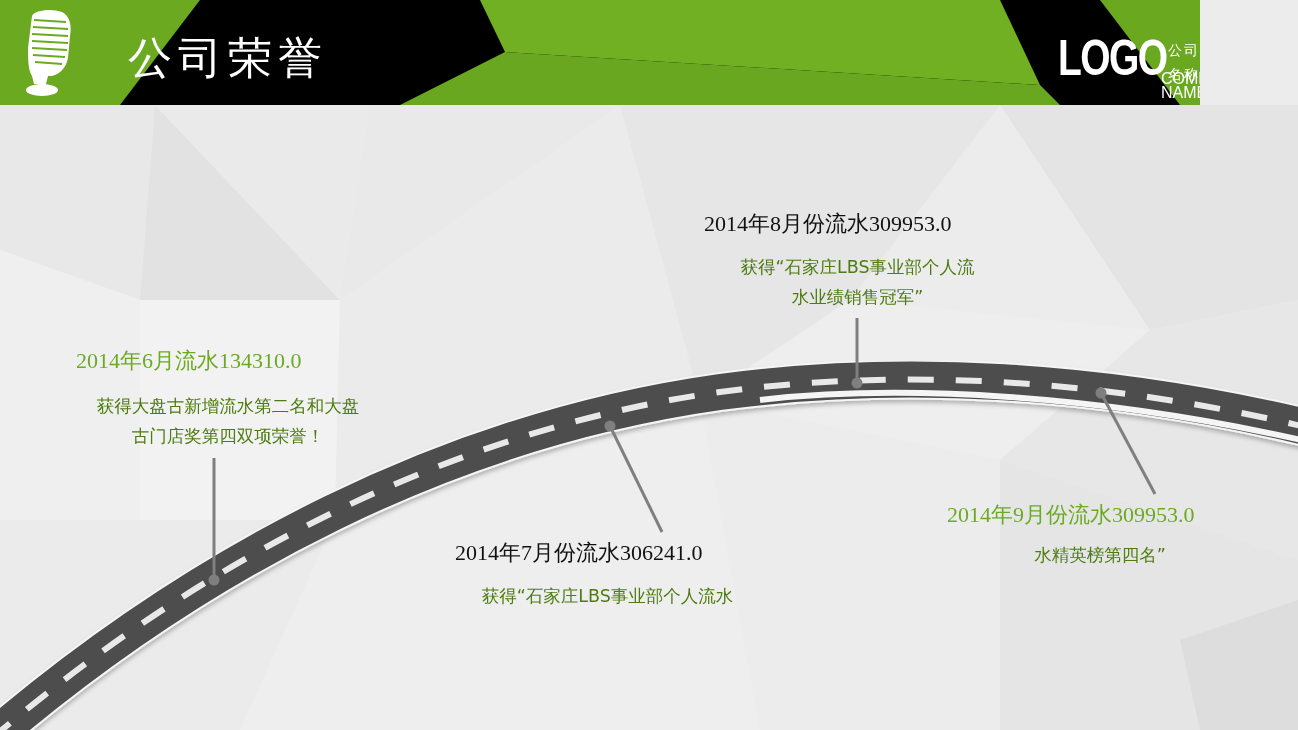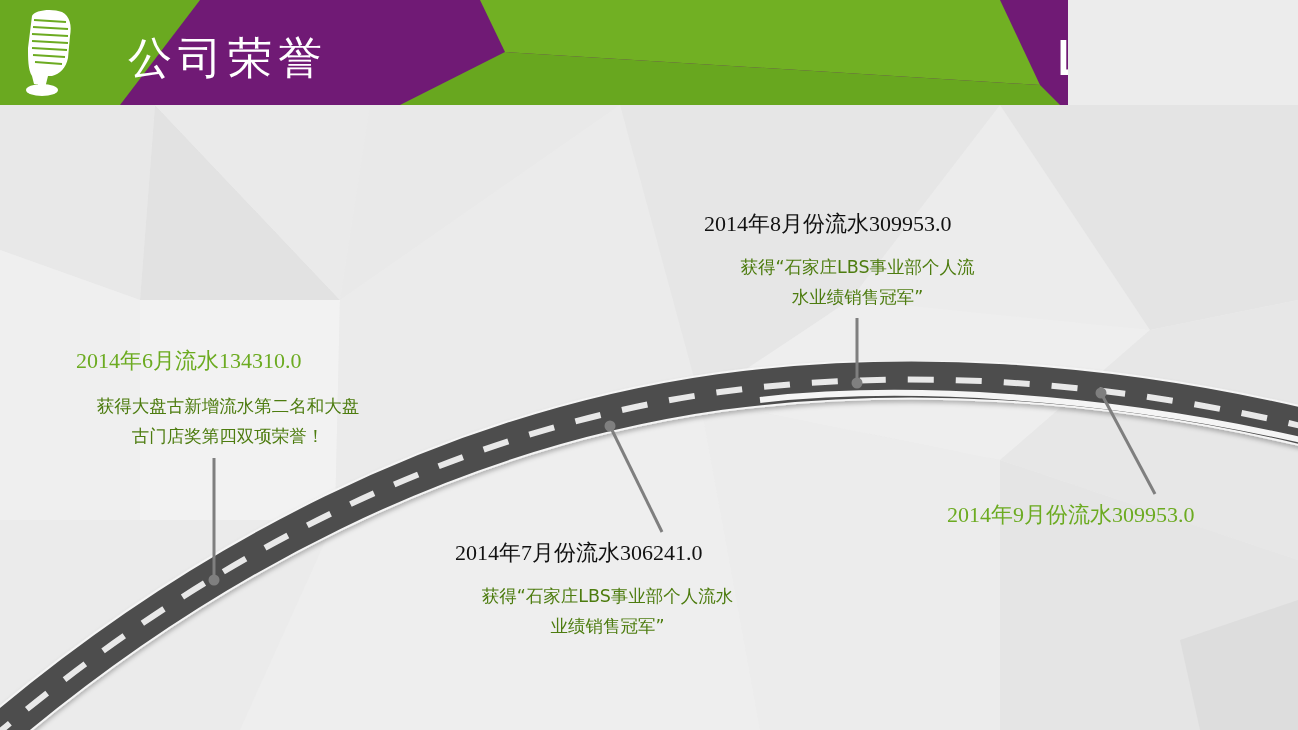--- a/index.html
+++ b/index.html
@@ -3,22 +3,22 @@
 <meta charset="utf-8">
 <style>
   html, body { margin: 0; padding: 0; }
   body {
     width: 1298px; height: 730px; overflow: hidden; position: relative;
     font-family: "DejaVu Sans", "Liberation Sans", sans-serif;
     background: #ececec;
   }
   .bg { position: absolute; left: 0; top: 0; width: 1298px; height: 730px; }
   .header {
-    position: absolute; left: 0; top: 0; width: 1034px; height: 105px;
-    background: #701a75; overflow: hidden; padding-left: 34px;
+    position: absolute; left: 0; top: 0; width: 1200px; height: 105px;
+    background: #000000; overflow: hidden;
   }
   .header svg.facets { position: absolute; left: 0; top: 0; }
   .mic-icon { position: absolute; left: 22px; top: 8px; width: 62px; height: 90px; }
   .page-title {
     position: absolute; left: 128px; top: 30px; color: #ffffff;
     font-size: 44px; letter-spacing: 6px; line-height: 56px;
     font-family: "DejaVu Sans", sans-serif; font-weight: normal;
   }
   .logo-text {
     position: absolute; left: 1058px; top: 33px; color: #ffffff;
@@ -133,24 +133,24 @@
 
 <div class="milestone-title green" style="left:76px; top:347px;">2014年6月流水134310.0</div>
 <div class="milestone-desc" style="left:72px; top:391px; width:312px;">
   <div>获得大盘古新增流水第二名和大盘</div>
   <div>古门店奖第四双项荣誉！</div>
 </div>
 
 <div class="milestone-title dark" style="left:455px; top:539px;">2014年7月份流水306241.0</div>
 <div class="milestone-desc" style="left:455px; top:581px; width:305px;">
   <div>获得“石家庄LBS事业部个人流水</div>
-  <div>业绩销售冠军”</div>
 </div>
 
 <div class="milestone-title dark" style="left:704px; top:210px;">2014年8月份流水309953.0</div>
 <div class="milestone-desc" style="left:720px; top:252px; width:275px;">
   <div>获得“石家庄LBS事业部个人流</div>
   <div>水业绩销售冠军”</div>
 </div>
 
 <div class="milestone-title green" style="left:947px; top:501px;">2014年9月份流水309953.0</div>
 <div class="milestone-desc" style="left:985px; top:540px; width:230px;">
+  <div>水精英榜第四名”</div>
 </div>
 
 </body></html>

